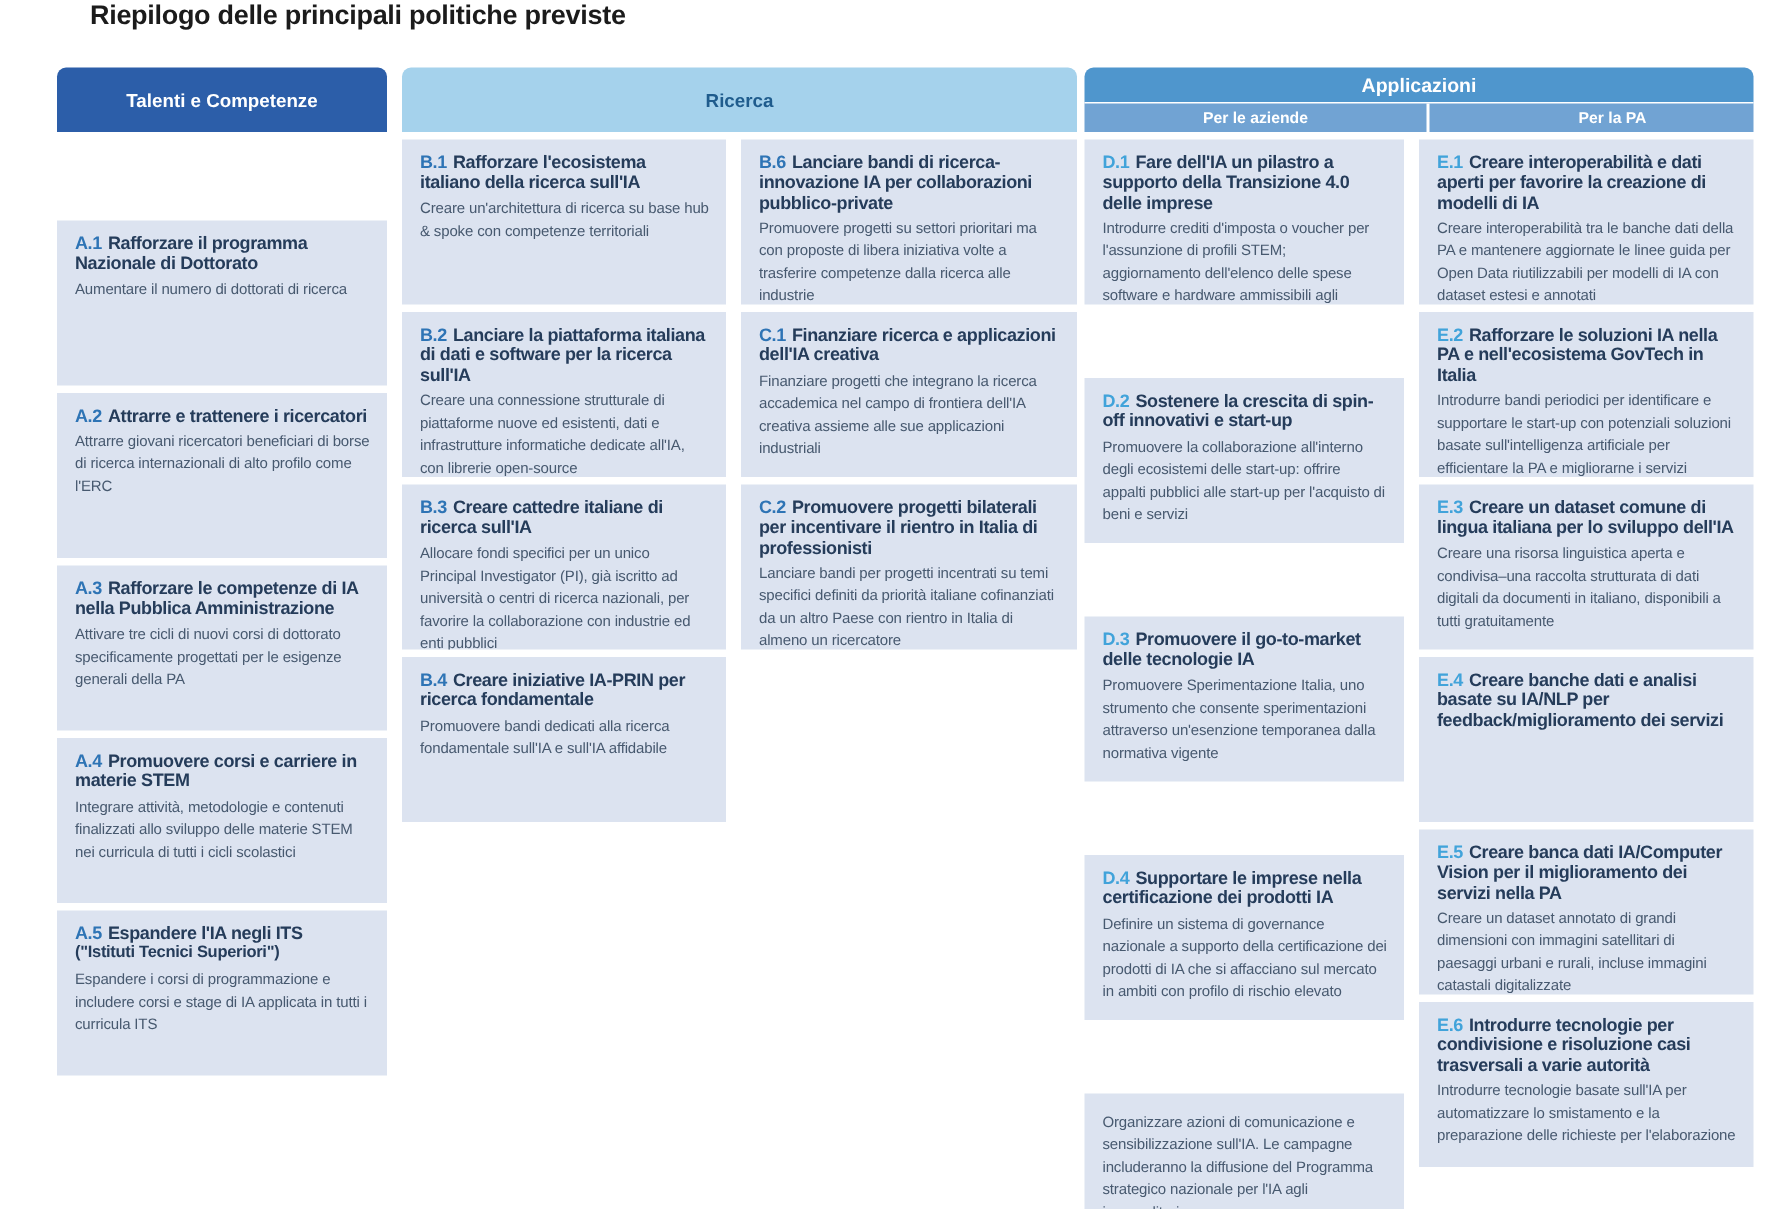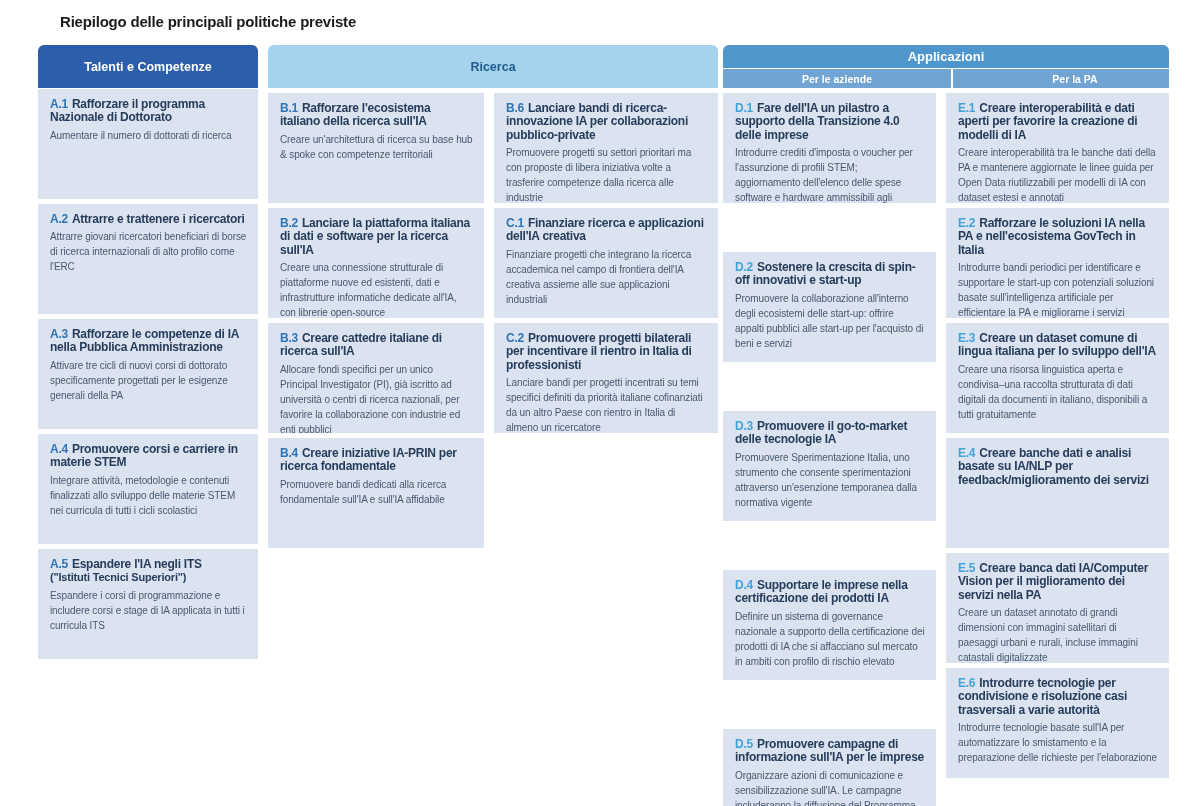--- a/index.html
+++ b/index.html
@@ -3,22 +3,22 @@
 <meta charset="utf-8">
 <style>
   * { margin:0; padding:0; box-sizing:border-box; }
   html,body { background:#ffffff; }
   body {
     width:1194px; height:806px; position:relative; overflow:hidden;
     font-family:"Liberation Sans", sans-serif;
     -webkit-font-smoothing:antialiased;
   }
   .page-title {
-    position:absolute; left:60px; top:13px;
-    font-size:15px; font-weight:bold; color:#1b1b1b; letter-spacing:-0.2px;
+    position:absolute; left:60px; top:0;
+    font-size:18px; font-weight:bold; color:#1b1b1b; letter-spacing:-0.2px;
   }
   .layout {
     position:absolute; left:38px; top:45px; width:1130px;
     display:flex; align-items:flex-start;
   }
   
   .hdr {
     height:43px; display:flex; align-items:center; justify-content:center;
     font-weight:bold; border-radius:6px 6px 0 0;
   }
@@ -28,21 +28,21 @@
   .subhdr-row { display:flex; height:20px; background:#71a3d3; border-top:1px solid #ffffff; }
   .subhdr {
     flex:1; display:flex; align-items:center; justify-content:center;
     color:#ffffff; font-size:10.5px; font-weight:bold;margin-left:20px;
   }
   .subhdr + .subhdr { border-left:2px solid #ffffff;padding-left:28px; }
   
   .gap10 { width:10px; flex:0 0 10px; }
   .gap5  { width:5px;  flex:0 0 5px; }
   .col { display:flex; flex-direction:column; }
-  .cards { display:flex; flex-direction:column; margin-top:1px; }
+  .cards { display:flex; flex-direction:column; margin-top:19px; }
   .cards-row { display:flex; margin-top:5px; }
   .card {
     background:#dce3f0; height:110px; margin-bottom:5px;
     padding:9px 11px 6px 12px; overflow:hidden;
   }
   .card-title {
     font-size:12px; font-weight:bold; color:#253c5a;
     line-height:1.12; letter-spacing:-0.25px;
   }
   .card-title .code { margin-right:4px; }
@@ -50,21 +50,21 @@
   .accent-light .code { color:#41a3da; }
   .card-title2 {
     font-size:11px; font-weight:bold; color:#253c5a;
     line-height:1.2; letter-spacing:-0.2px;
   }
   .card-desc {
     margin-top:3px; font-size:10px; color:#47596f;
     line-height:1.5; letter-spacing:-0.1px;
   }
   
-  .w-a  { width:220px; flex:0 0 220px; }
+  .w-a  { width:220px; flex:0 0 220px;gap:40px; }
   .w-b1 { width:216px; flex:0 0 216px; }
   .w-b2 { width:224px; flex:0 0 224px; }
   .w-d  { width:213px; flex:0 0 213px;gap:44px; }
   .w-e  { width:223px; flex:0 0 223px; }
   .grp-ricerca { width:450px; flex:0 0 450px; }
   .grp-app     { width:446px; flex:0 0 446px; }
 </style>
 </head>
 <body>
 
@@ -207,23 +207,20 @@
     <div class="card-desc">Promuovere Sperimentazione Italia, uno strumento che consente sperimentazioni attraverso un'esenzione temporanea dalla normativa vigente</div>
   </div>
           <div class="card">
     <div class="card-title">
       <span class="code">D.4</span><span>Supportare le imprese nella certificazione dei prodotti IA</span>
     </div>
 
     <div class="card-desc">Definire un sistema di governance nazionale a supporto della certificazione dei prodotti di IA che si affacciano sul mercato in ambiti con profilo di rischio elevato</div>
   </div>
           <div class="card">
-    <div class="card-title">
-      <span class="code">D.5</span><span>Promuovere campagne di informazione sull'IA per le imprese</span>
-    </div>
 
     <div class="card-desc">Organizzare azioni di comunicazione e sensibilizzazione sull'IA. Le campagne includeranno la diffusione del Programma strategico nazionale per l'IA agli imprenditori</div>
   </div>
         </div>
       <div class="gap10"></div>
       <div class="cards accent-light w-e" style="margin-top:0">
           <div class="card">
     <div class="card-title">
       <span class="code">E.1</span><span>Creare interoperabilità e dati aperti per favorire la creazione di modelli di IA</span>
     </div>

